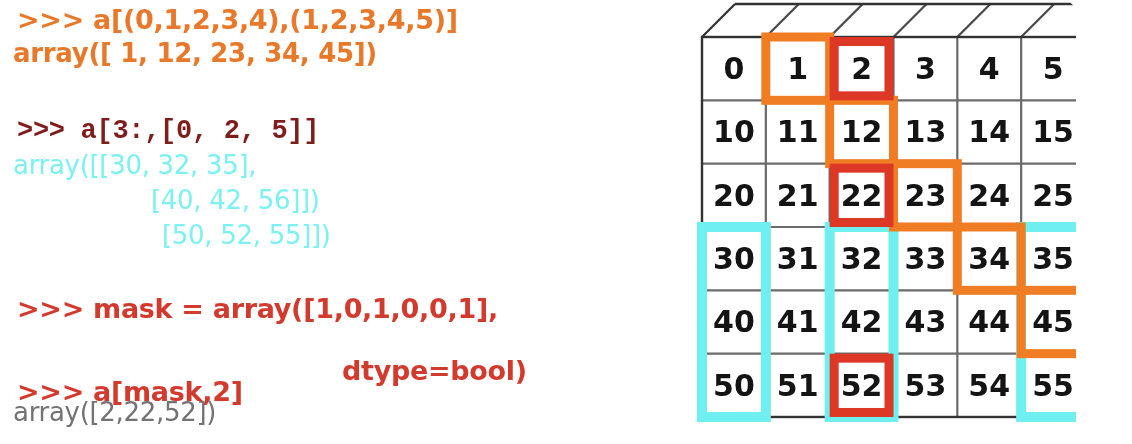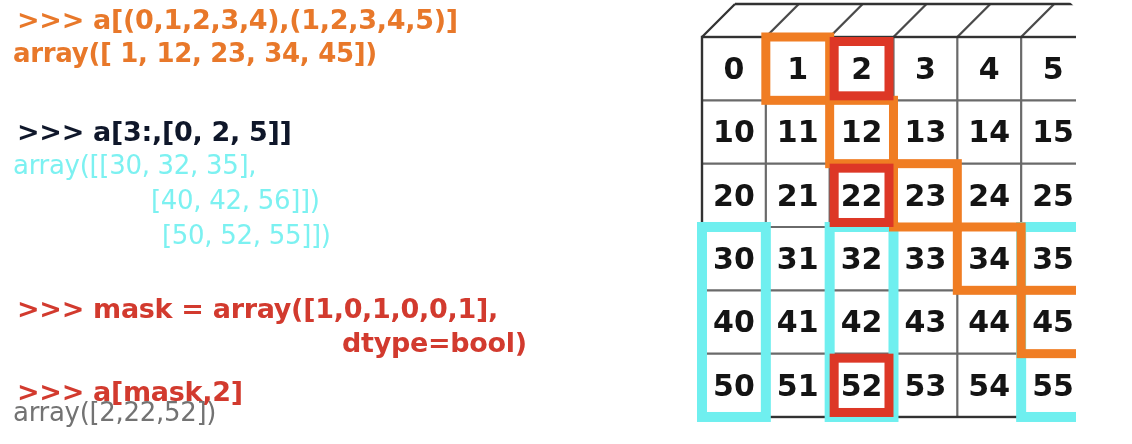--- a/index.html
+++ b/index.html
@@ -36,26 +36,26 @@
   svg.grid{position:absolute;left:0;top:0;}
 </style>
 </head>
 <body>
 
 <div class="canvas">
 
   <div>
     <div class="code-line pos-l1 bold" style="color: rgb(232, 120, 42);">&gt;&gt;&gt; a[(0,1,2,3,4),(1,2,3,4,5)]</div>
     <div class="code-line pos-l2" style="color: rgb(232, 120, 42); font-weight: bold;">array([ 1, 12, 23, 34, 45])</div>
-    <div class="code-line pos-l3 bold" style="color: #0f172a;">&gt;&gt;&gt; a[3:,[0, 2, 5]]</div>
+    <div class="code-line pos-l3 bold" style="color: #7f1d1d; font-family: Liberation Mono, monospace;">&gt;&gt;&gt; a[3:,[0, 2, 5]]</div>
     <div class="code-line pos-l4" style="color: rgb(124, 241, 241);">array([[30, 32, 35],</div>
     <div class="code-line pos-l5" style="color: rgb(124, 241, 241);">[40, 42, 56]])</div>
     <div class="code-line pos-l6" style="color: rgb(124, 241, 241);">[50, 52, 55]])</div>
     <div class="code-line pos-l7 bold" style="color: rgb(210, 58, 46);">&gt;&gt;&gt; mask = array([1,0,1,0,0,1],</div>
-    <div class="code-line pos-l8 bold" style="color: rgb(210, 58, 46);">dtype=bool)</div>
+    <div class="code-line pos-l8 bold" style="color: rgb(210, 58, 46); margin-top: 28px;">dtype=bool)</div>
     <div class="code-line pos-l9 bold" style="color: rgb(210, 58, 46);">&gt;&gt;&gt; a[mask,2]</div>
     <div class="code-line pos-l10" style="color: #737373;">array([2,22,52])</div>
   </div>
 
   <svg class="grid" width="1132" height="444" viewBox="0 0 1132 444">
       <polygon points="702,37 765.83,37 798.83,4 735,4" fill="#FFFFFF" stroke="none"></polygon>
       <polygon points="765.83,37 829.6600000000001,37 862.6600000000001,4 798.83,4" fill="#FFFFFF" stroke="none"></polygon>
       <polygon points="829.66,37 893.49,37 926.49,4 862.66,4" fill="#FFFFFF" stroke="none"></polygon>
       <polygon points="893.49,37 957.32,37 990.32,4 926.49,4" fill="#FFFFFF" stroke="none"></polygon>
       <polygon points="957.3199999999999,37 1021.15,37 1054.15,4 990.3199999999999,4" fill="#FFFFFF" stroke="none"></polygon>

